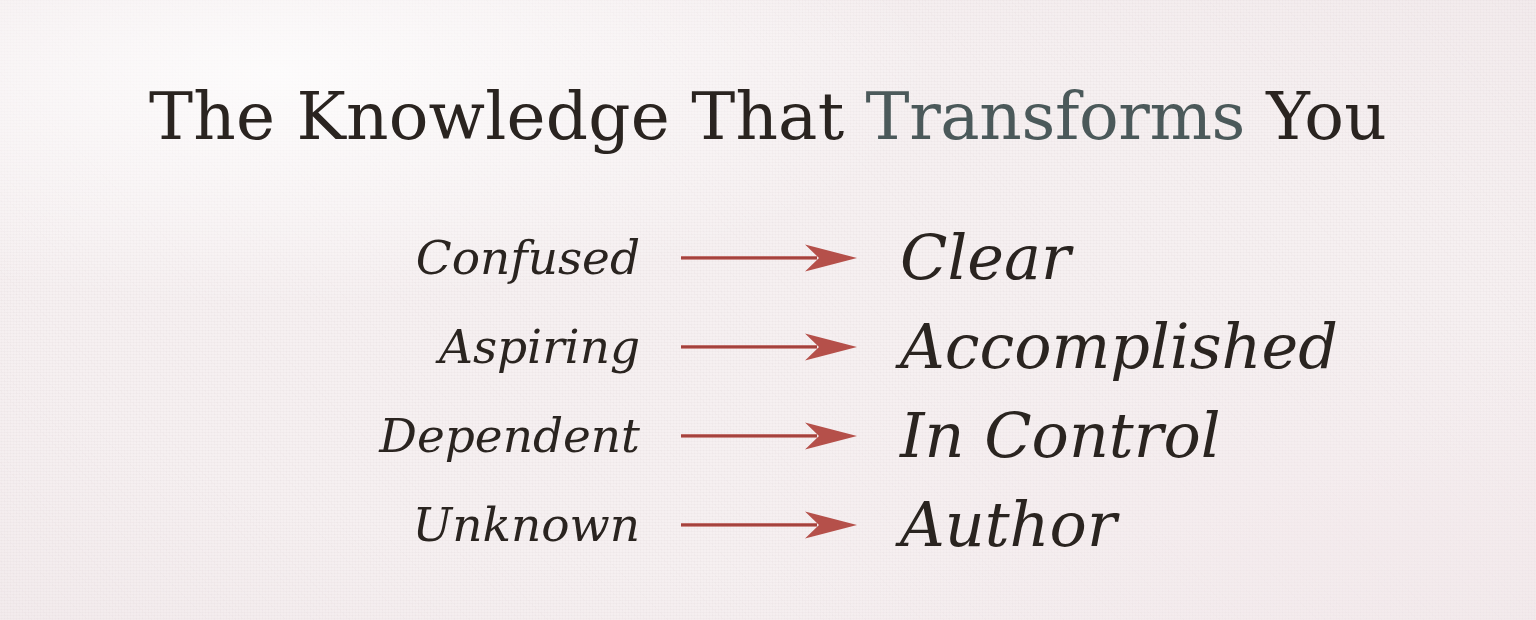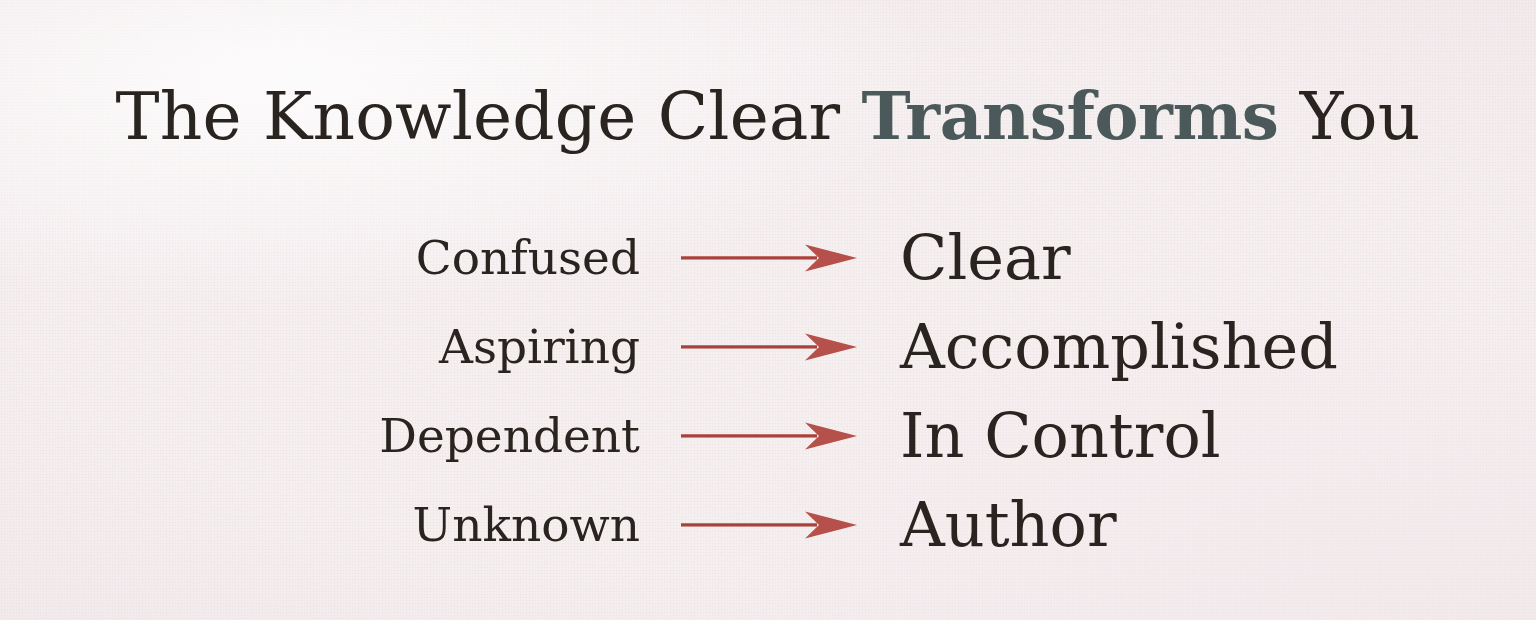--- a/index.html
+++ b/index.html
@@ -77,36 +77,37 @@
     line-height: 1.06;
     letter-spacing: .2px;
     white-space: nowrap;
     color: #2a2420;
     font-family: "DejaVu Serif", "Liberation Serif", serif;
     font-weight: 400;
     text-rendering: optimizeLegibility;
   }
   #title .accent {
     color: #4b595a;
-    font-weight: 700;
+    font-weight: 400;
     letter-spacing: -.4px;
   }
 
   
   #rows {
     position: absolute;
     top: 213px;
     left: 0;
     width: 1536px;
   }
   .row {
     display: flex;
     align-items: center;
     height: 89px;
     width: 1536px;
+    font-style: italic;
   }
   .from {
     width: 640px;
     text-align: right;
     padding-right: 0;
     font-size: 47px;
     line-height: 1;
     color: #2a2420;
     white-space: nowrap;
     font-family: "DejaVu Serif", "Liberation Serif", serif;
@@ -129,21 +130,21 @@
     font-family: "DejaVu Serif", "Liberation Serif", serif;
     font-weight: 400;
   }
 </style>
 </head>
 <body>
 
 <div id="slide">
 
   <div class="layer" id="title-wrap">
-    <h1 id="title"><span>The Knowledge Clear </span><span class="accent">Transforms</span><span> You</span></h1>
+    <h1 id="title"><span>The Knowledge That </span><span class="accent">Transforms</span><span> You</span></h1>
   </div>
 
   <div class="layer" id="rows">
 
     <div class="row">
       <div class="from">Confused</div>
       <div class="arrow-cell">
         <svg class="arrow-svg" width="178" height="30" viewBox="0 0 178 30">
           <rect x="0" y="13.2" width="136" height="3.4" fill="#b5504a"></rect>
           <rect x="0" y="14.2" width="136" height="1.4" fill="#9e3f3a"></rect>

